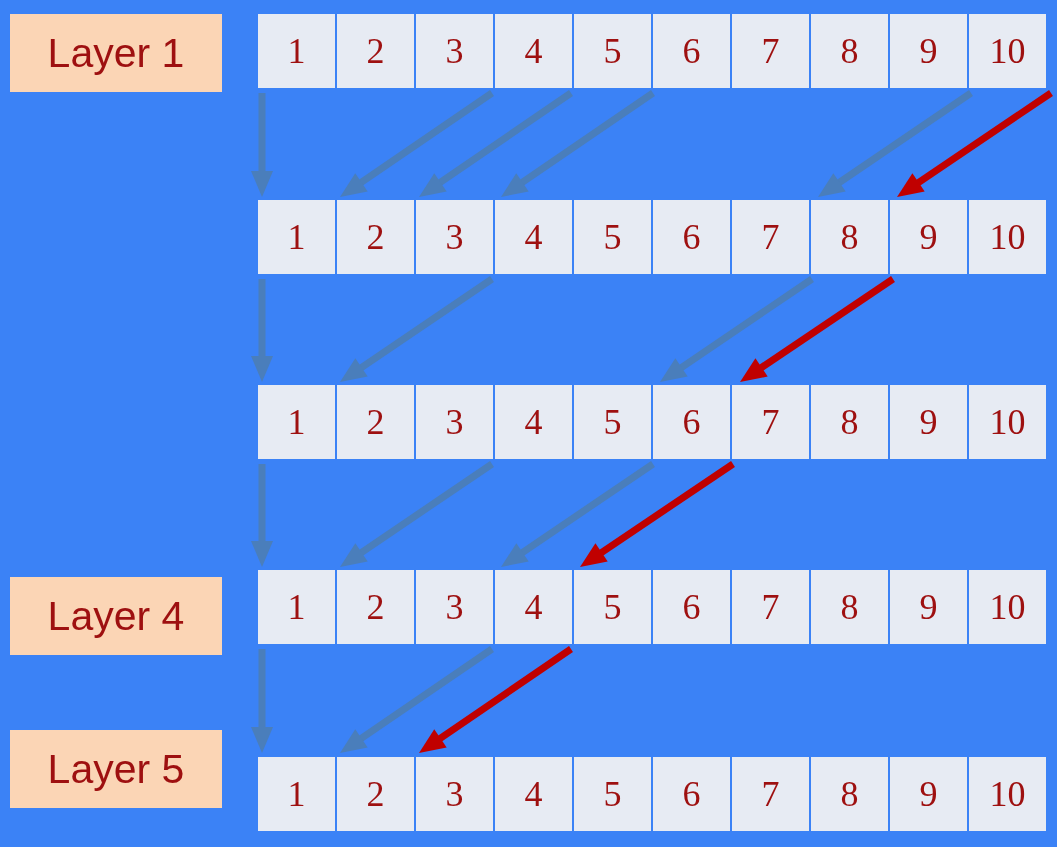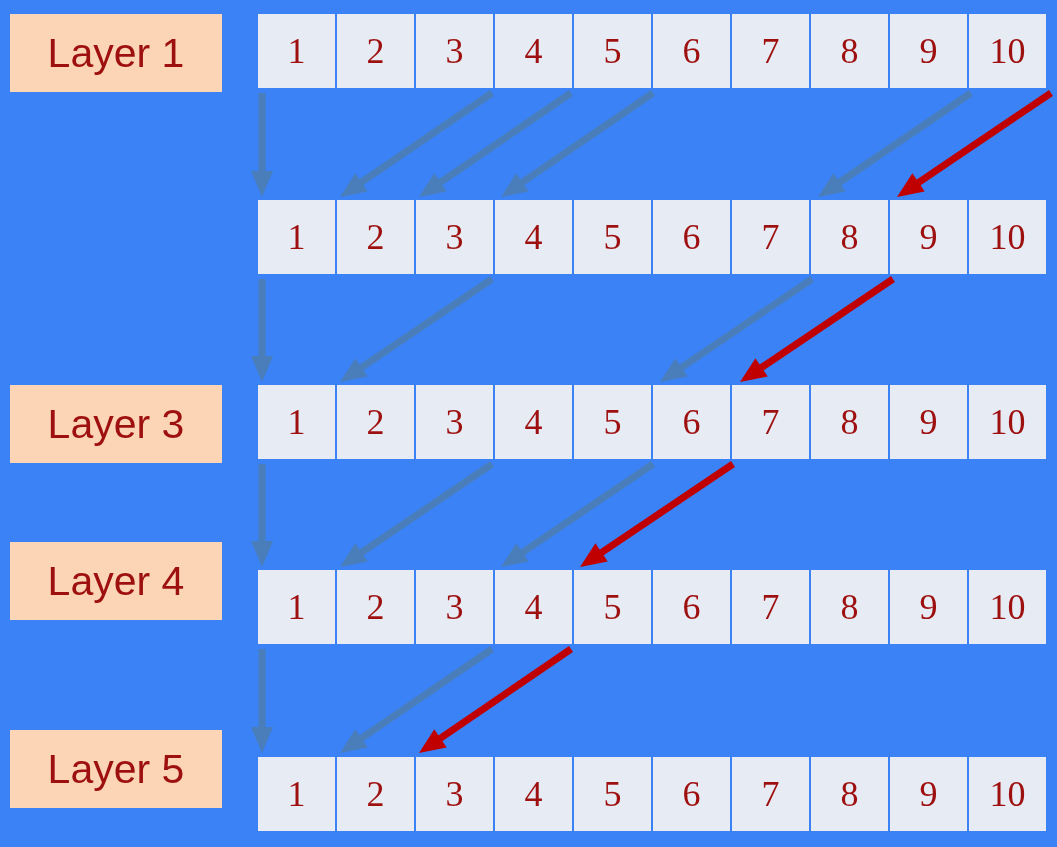--- a/index.html
+++ b/index.html
@@ -61,24 +61,21 @@
   }
 </style>
 </head>
 <body>
 
 <div id="stage">
 
   <div class="layer-label" style="top:14px;">
     <span>Layer 1</span>
   </div>
-  <div class="layer-label" style="top:385px;">
-    <span>Layer 3</span>
-  </div>
-  <div class="layer-label" style="top:542px;justify-content:center;">
+  <div class="layer-label" style="top:577px;justify-content:center;">
     <span>Layer 4</span>
   </div>
   <div class="layer-label" style="top:730px;">
     <span>Layer 5</span>
   </div>
 
   <div class="cell-row" style="top:14px;">
     <div class="cell">1</div>
     <div class="cell">2</div>
     <div class="cell">3</div>

